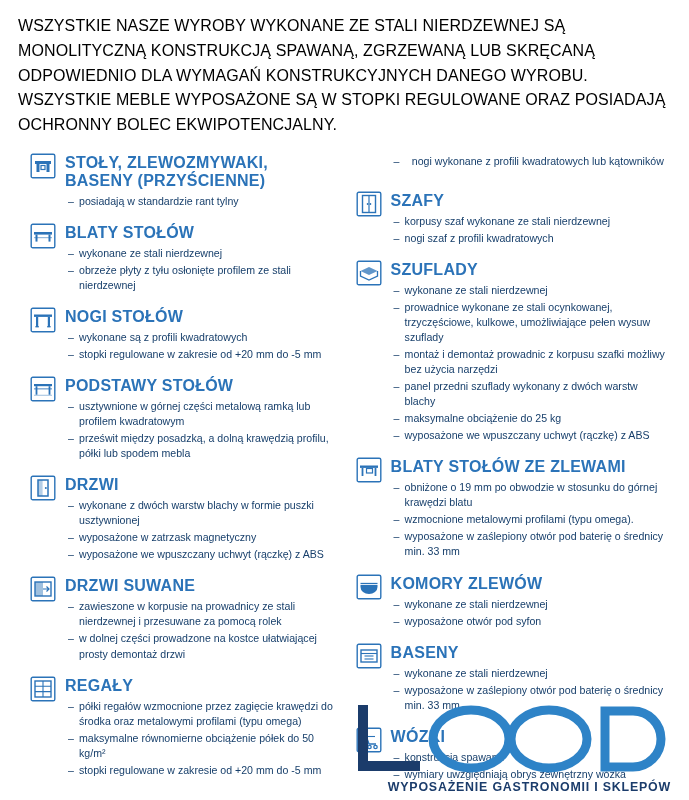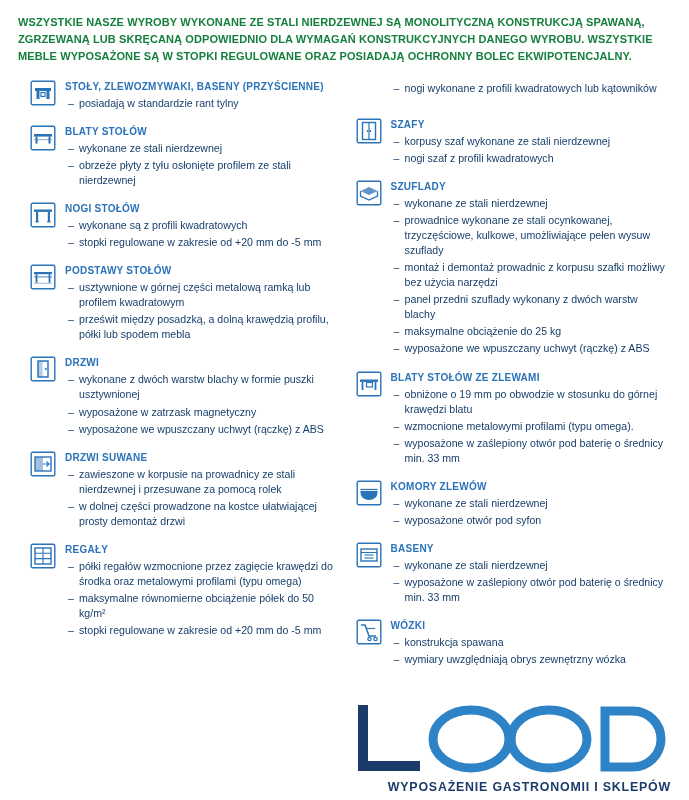--- a/index.html
+++ b/index.html
@@ -10,24 +10,24 @@
     color:#1a3f6e;
     overflow:hidden;
     position:relative;
   }
   .page{
     position:absolute;inset:0;
     padding:14px 18px 0 18px;
     box-sizing:border-box;
   }
   .intro{
-    font-size:11px;
-    font-weight:bold;
+    font-size:16px;
+    font-weight:normal;
     line-height:1.55;
-    color:#15803d;
+    color:#000000;
     letter-spacing:.1px;
     margin:0 0 14px 0;
     text-transform:uppercase;
   }
   .columns{
     display:flex;
     gap:14px;
     align-items:flex-start;
   }
   .col{width:50%;box-sizing:border-box;}
@@ -41,21 +41,21 @@
   }
   .block .icon{
     width:26px;height:26px;
     flex:0 0 26px;
     margin-right:9px;
     margin-top:1px;
   }
   .block .icon svg{display:block;}
   .block .body{flex:1 1 auto;min-width:0;}
   .heading{
-    font-size:10px;
+    font-size:16px;
     font-weight:bold;
     color:#2b73b8;
     letter-spacing:.25px;
     margin:2px 0 4px 0;
     text-transform:uppercase;
   }
   ul.items{
     margin:0;
     padding:0 0 0 14px;
     list-style:none;
@@ -67,21 +67,21 @@
     color:#173f6b;
     margin-bottom:2px;
   }
   ul.items li:before{
     content:"–";
     position:absolute;
     left:-11px;
     top:0;
     color:#173f6b;
   }
-  .noheading .body{padding-top:2px;}
+  .noheading .body{padding-top:2px;text-align:center;}
 
   
   .logo-wrap{
     position:absolute;
     right:18px;
     bottom:6px;
     width:318px;
     text-align:right;
     pointer-events:none;
   }

